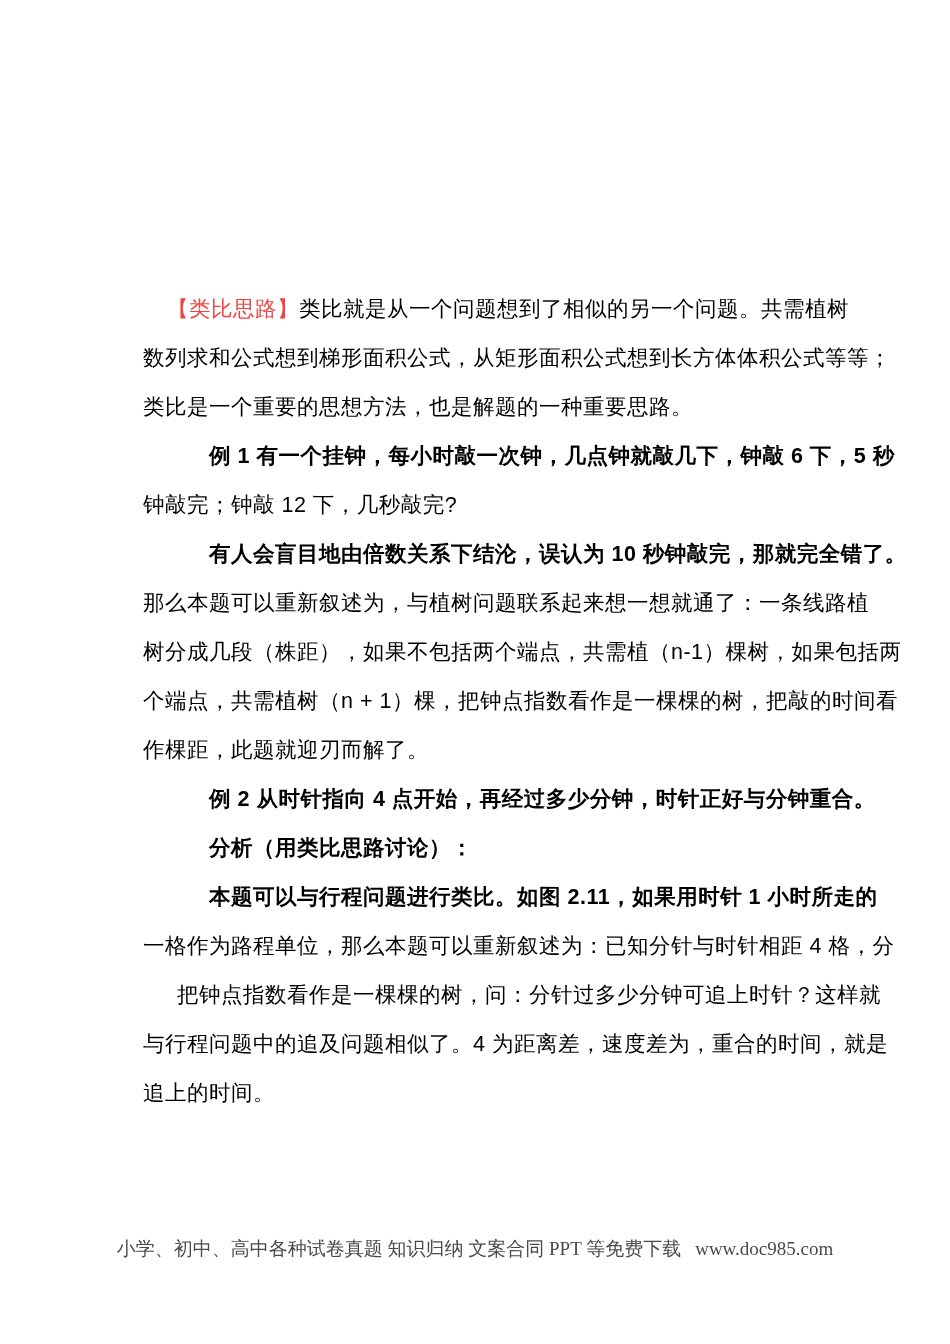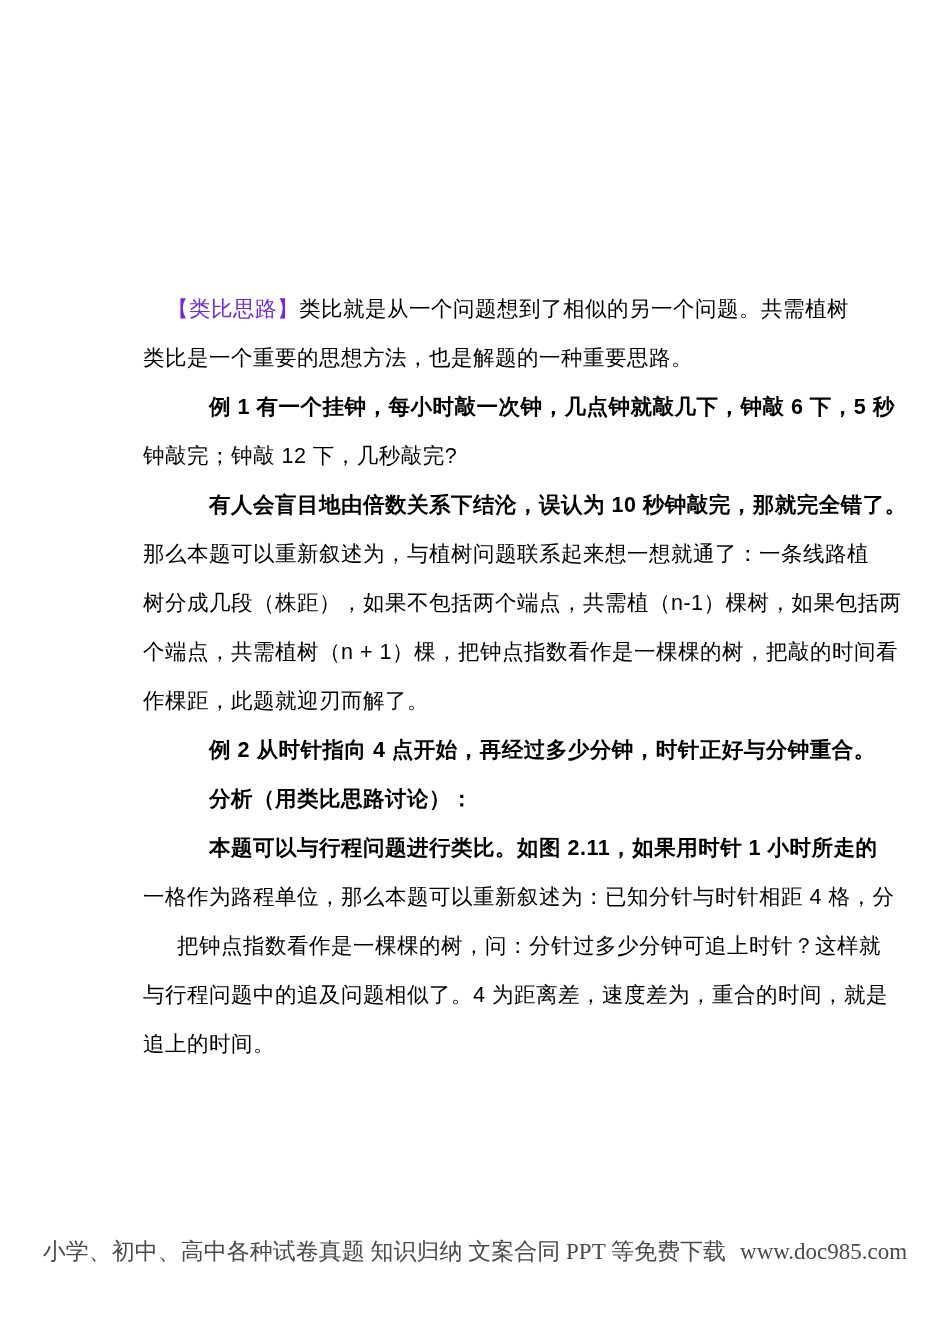--- a/index.html
+++ b/index.html
@@ -27,48 +27,49 @@
   }
   .line {
     height: 49px;
     white-space: nowrap;
   }
   .indent-0 { padding-left: 0; }
   .indent-1 { padding-left: 24px; }
   .indent-2 { padding-left: 34px; }
   .indent-3 { padding-left: 66px; font-weight: bold; }
   .heading {
-    color: #6d28d9;
+    color: #ef4444;
   }
   .footer {
     position: absolute;
     left: 0;
     top: 1236px;
     width: 950px;
     text-align: center;
     font-family: "Liberation Serif", serif;
-    font-size: 23px;
+    font-size: 19px;
     color: #4a4a4a;
     white-space: nowrap;
   }
   .footer-url {
     margin-left: 14px;
   }
 </style>
 </head>
 <body>
 
 <div class="page">
 
   <div class="content">
 
     <div class="line indent-1">
       <span class="heading">【类比思路】</span><span>类比就是从一个问题想到了相似的另一个问题。共需植树</span>
     </div>
 
+    <div class="line indent-0">数列求和公式想到梯形面积公式，从矩形面积公式想到长方体体积公式等等；</div>
       <div class="line indent-0">类比是一个重要的思想方法，也是解题的一种重要思路。</div>
       <div class="line indent-3">例 1 有一个挂钟，每小时敲一次钟，几点钟就敲几下，钟敲 6 下，5 秒</div>
       <div class="line indent-0">钟敲完；钟敲 12 下，几秒敲完?</div>
       <div class="line indent-3">有人会盲目地由倍数关系下结沦，误认为 10 秒钟敲完，那就完全错了。</div>
       <div class="line indent-0">那么本题可以重新叙述为，与植树问题联系起来想一想就通了：一条线路植</div>
       <div class="line indent-0">树分成几段（株距），如果不包括两个端点，共需植（n-1）棵树，如果包括两</div>
       <div class="line indent-0">个端点，共需植树（n + 1）棵，把钟点指数看作是一棵棵的树，把敲的时间看</div>
       <div class="line indent-0">作棵距，此题就迎刃而解了。</div>
       <div class="line indent-3">例 2 从时针指向 4 点开始，再经过多少分钟，时针正好与分钟重合。</div>
       <div class="line indent-3">分析（用类比思路讨论）：</div>

